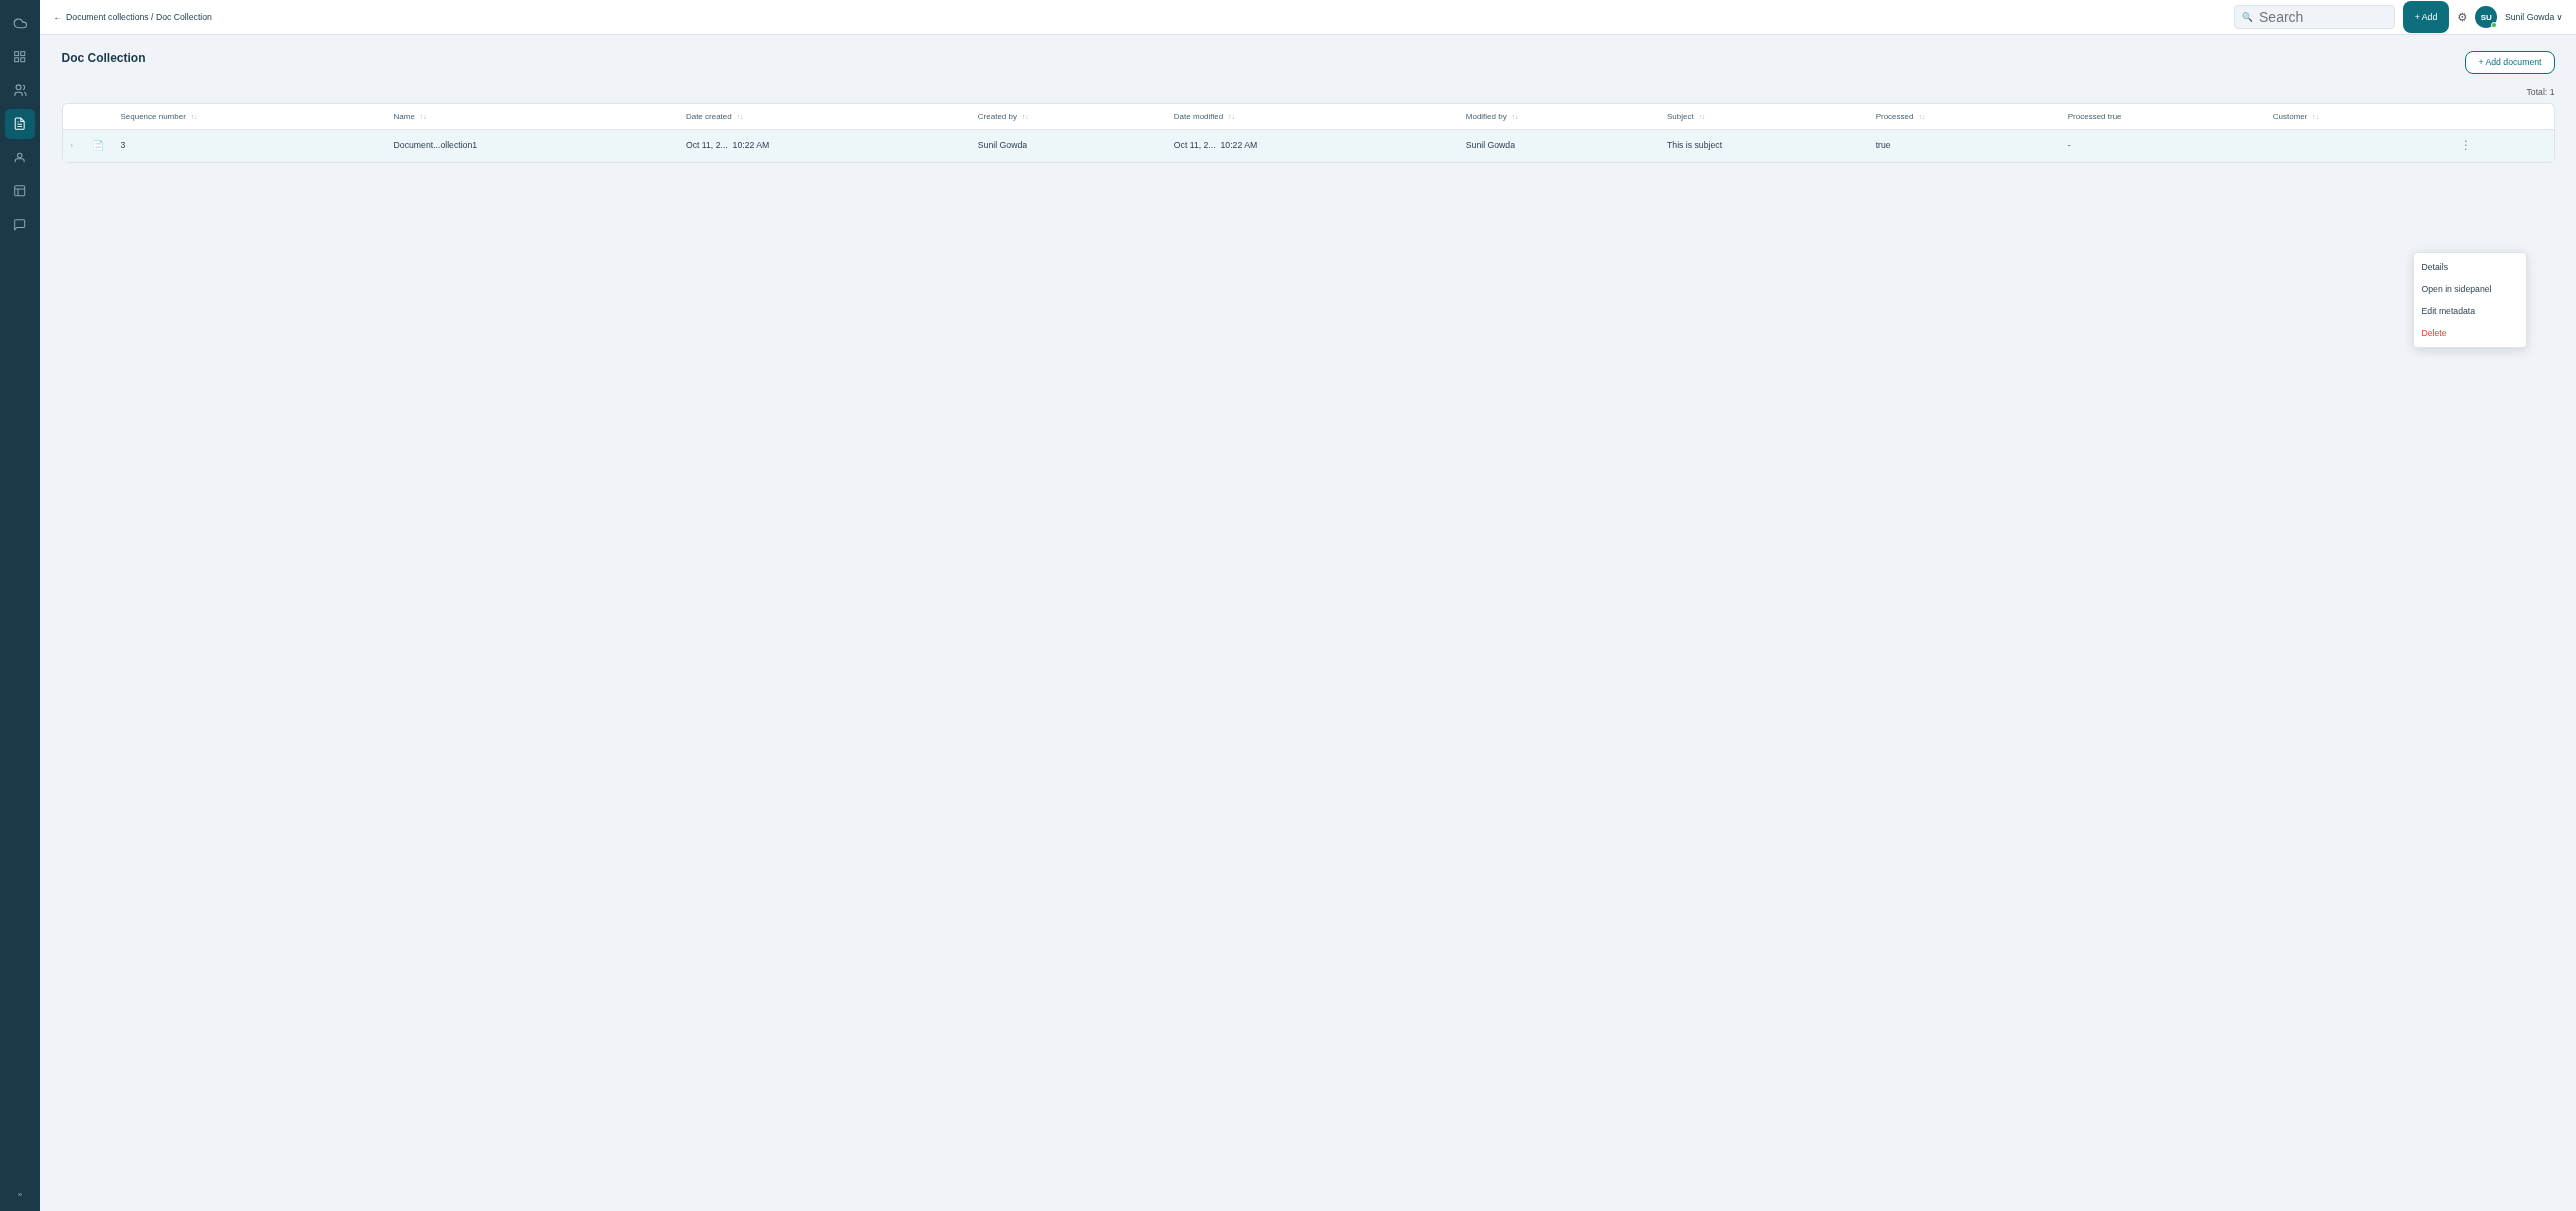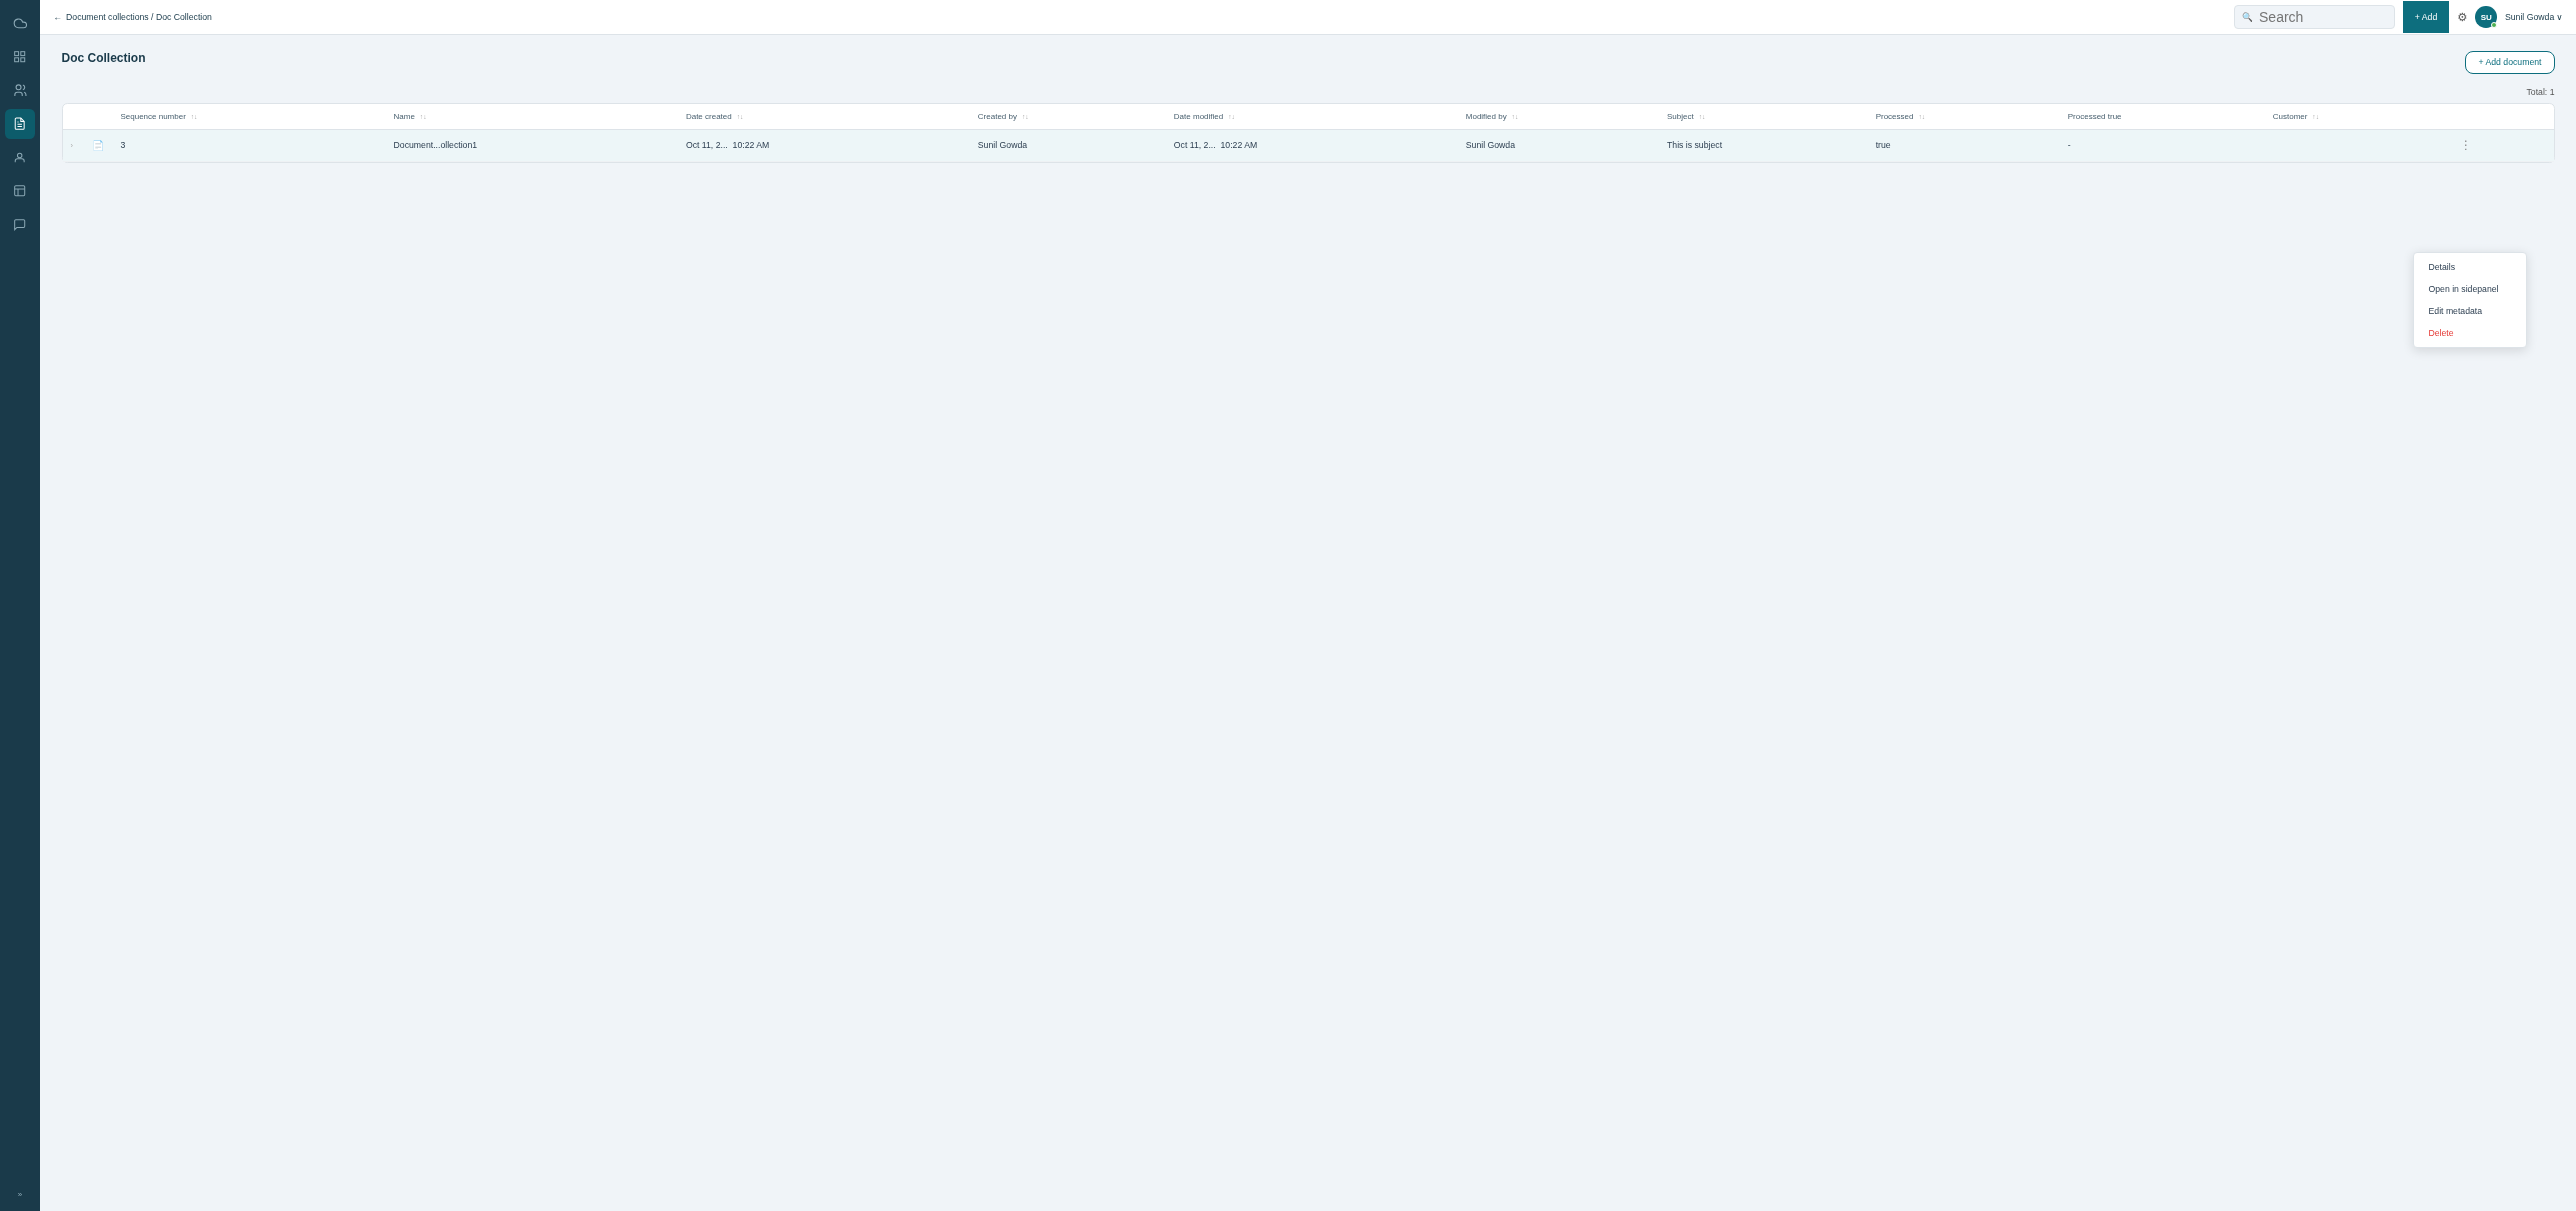--- a/index.html
+++ b/index.html
@@ -88,21 +88,21 @@
       outline: none;
       font-size: 14px;
       color: #555;
       width: 100%;
     }
     .search-icon { color: #aaa; font-size: 8.7px; }
     .add-btn {
       background: #0d6e7e;
       color: #fff;
       border: none;
-      border-radius: 0;
+      border-radius: 8px;
       padding: 11px 12px;
       font-size: 8.7px;
       cursor: pointer;
       display: flex; align-items: center; gap: 3.4px;
     }
     .gear-icon { color: #555; font-size: 11.4px; cursor: pointer; }
     .user-avatar {
       width: 21.5px; height: 21.5px; border-radius: 50%;
       background: #0d6e7e;
       color: #fff;
@@ -227,21 +227,20 @@
       box-shadow: 0 2.7px 10.7px rgba(0,0,0,0.12);
       min-width: 114px;
       z-index: 100;
       padding: 3.4px 0;
     }
     .context-menu-item {
       padding: 6px 8px;
       font-size: 8.7px;
       color: #2c3e50;
       cursor: pointer;
-      margin-left: 7px;
     }
     .context-menu-item.danger { color: #e53935; }
   </style>
 </head>
 <body>
 
 <nav class="sidebar">
   <div class="sidebar-item">
     <svg width="14.8" height="14.8" viewBox="0 0 24 24" fill="none" stroke="currentColor" stroke-width="1.8">
         <path d="M17.5 19H9a7 7 0 1 1 6.71-9h1.79a4.5 4.5 0 1 1 0 9z"></path>

